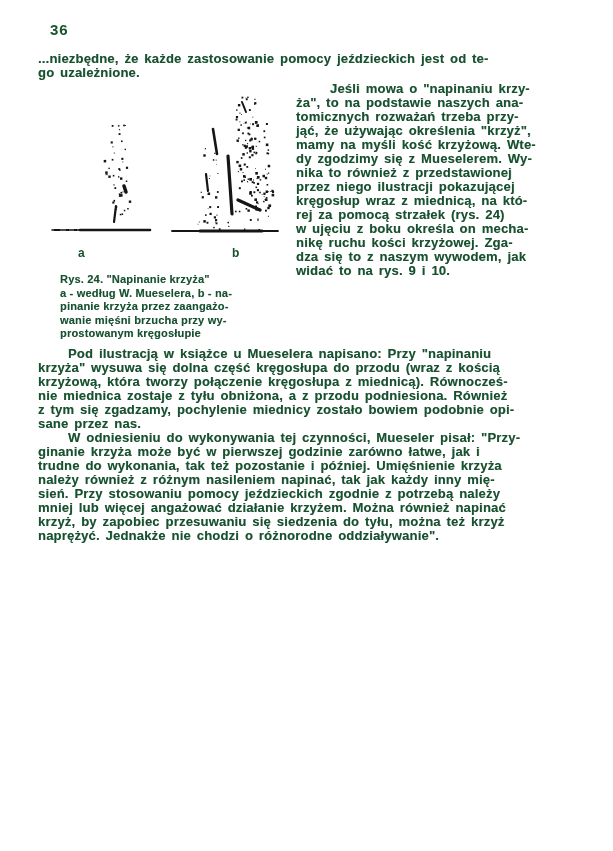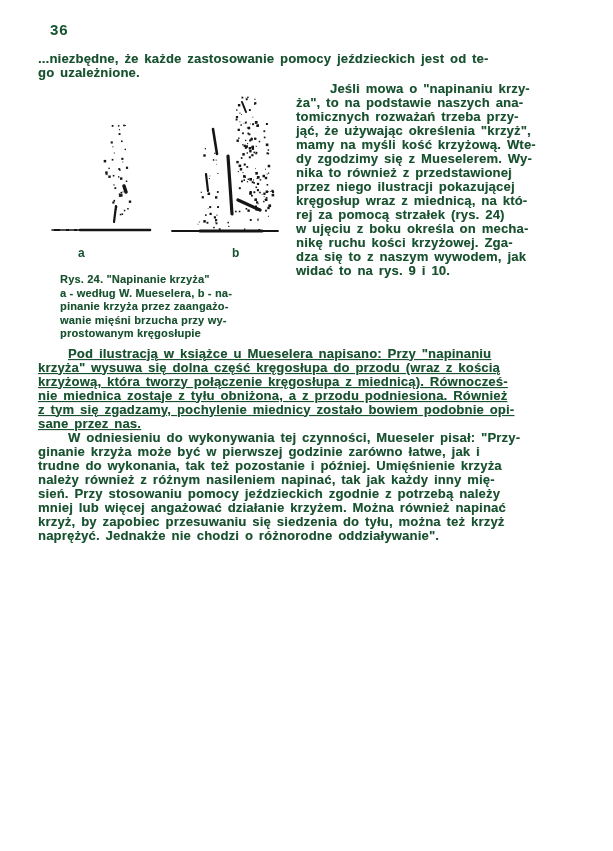--- a/index.html
+++ b/index.html
@@ -42,21 +42,21 @@
   figcaption{
     margin:9px 0 0 22px;
     width:226px;
     font-size:11px;
     font-weight:700;
     line-height:13.5px;
     letter-spacing:0.2px;
     white-space:pre-line;
     text-shadow:0.3px 0.3px 0 rgba(0,0,0,0.3);
   }
-  .after-figure{margin-top:6px;text-decoration:underline;}
+  .after-figure{margin-top:6px;}
 </style>
 </head>
 <body>
 
 <div class="page">
   <div class="page-number">36</div>
 
   <div class="body-text">
     <p class="para">...niezbędne, że każde zastosowanie pomocy jeździeckich jest od te-
 go uzależnione.</p>

